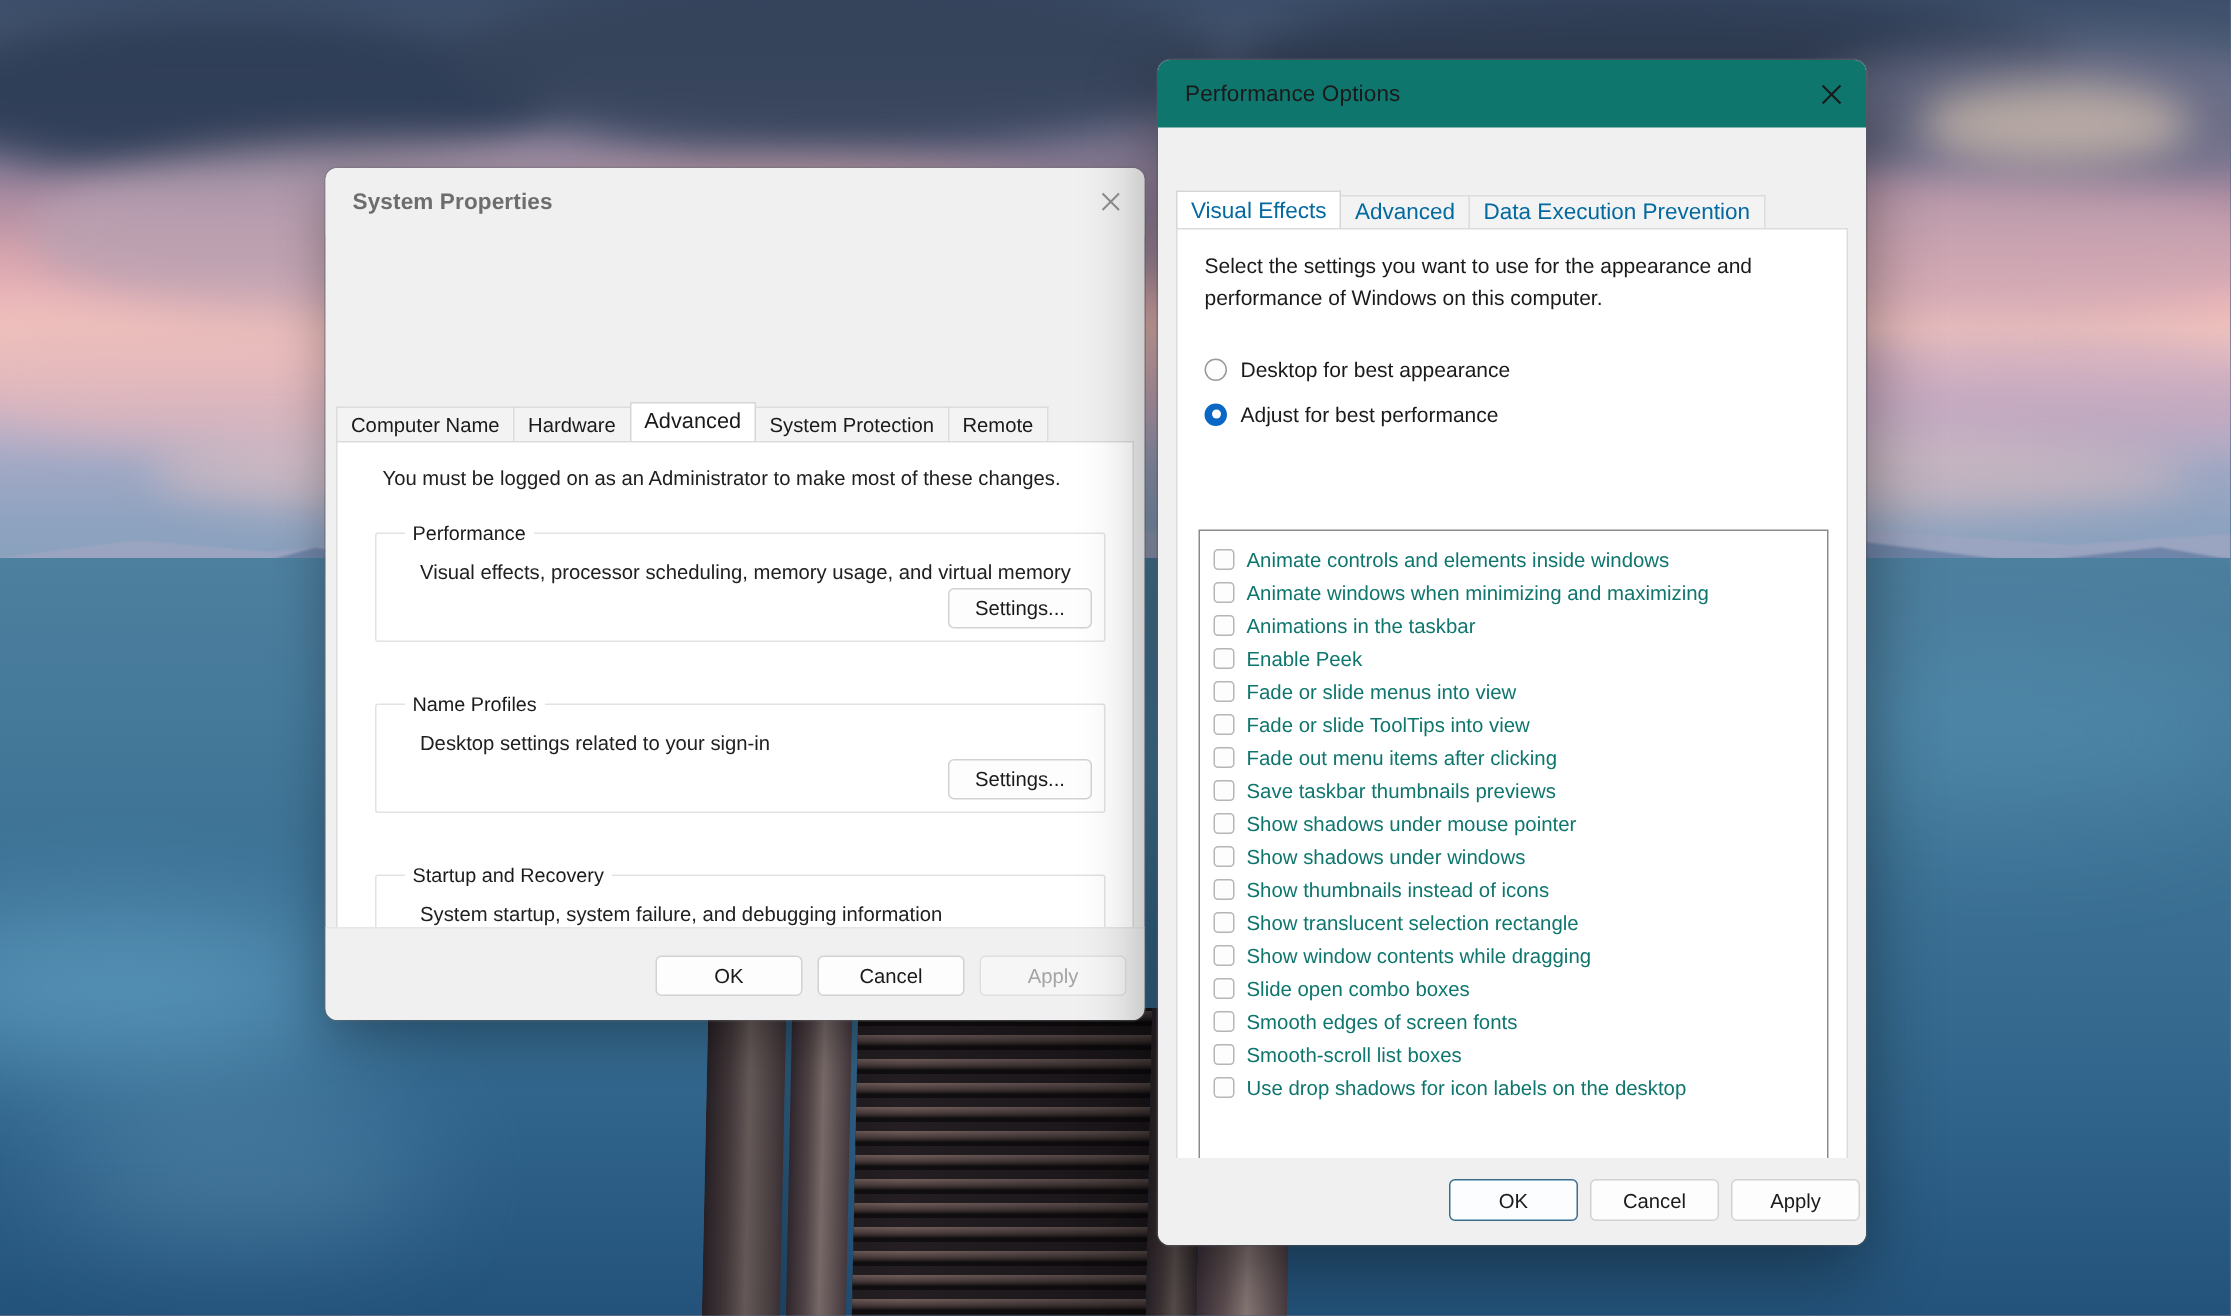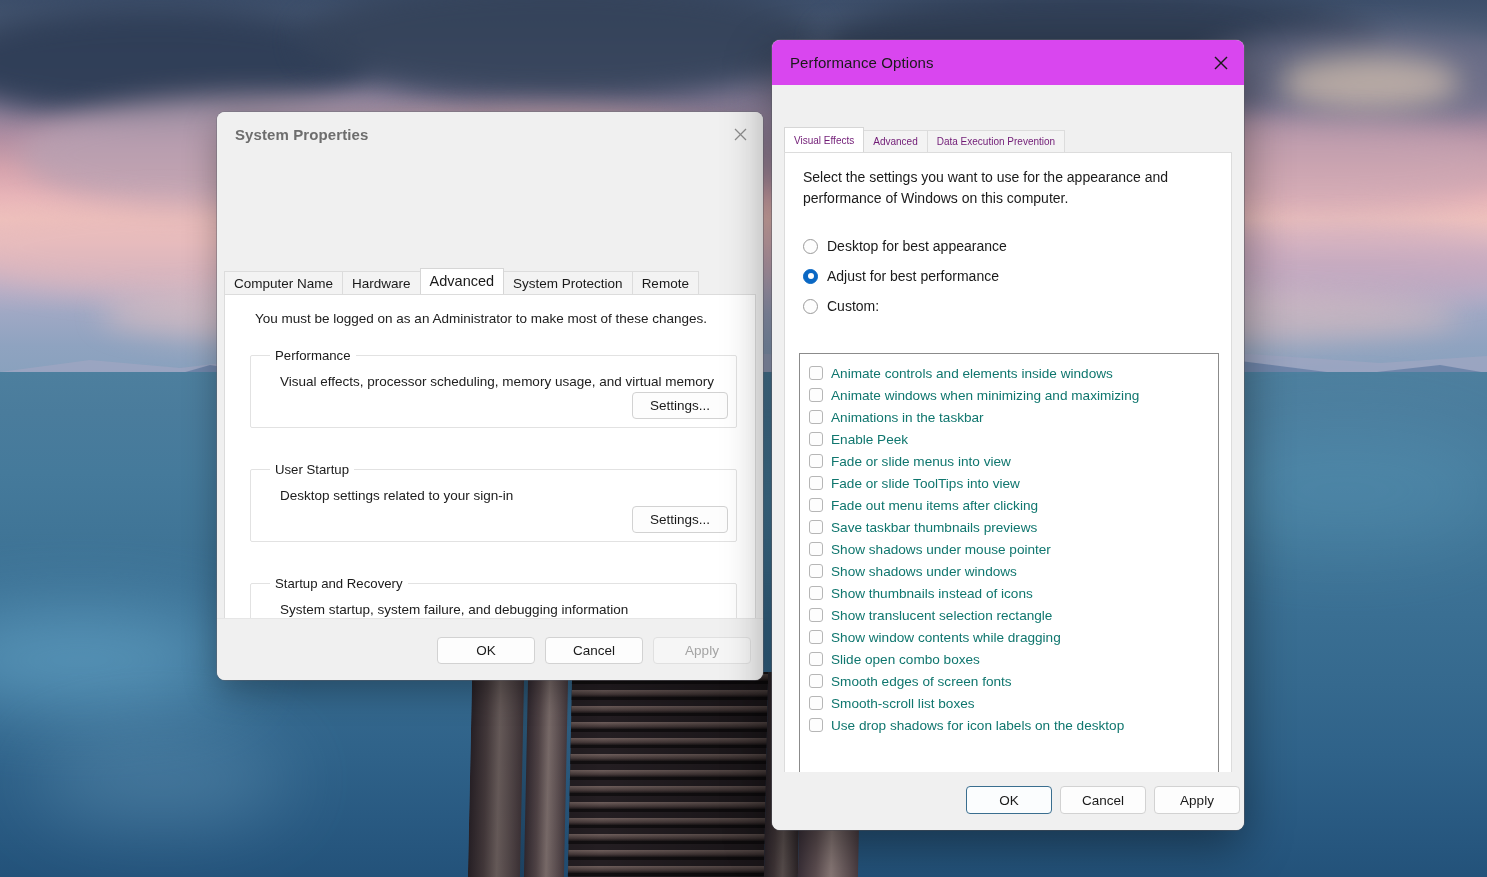--- a/index.html
+++ b/index.html
@@ -195,31 +195,31 @@
     border-top: 1px solid #e6e6e6;
   }
 
   
   #performance-options {
     left: 772px; top: 40px;
     width: 472px; height: 790px;
     background: #f0f0f0;
     box-shadow: 0 16px 48px rgba(0,0,0,.42), 0 0 0 1px rgba(110,110,120,.5);
   }
-  #performance-options .win-titlebar { background: #d946ef; }
+  #performance-options .win-titlebar { background: #0f766e; }
   #performance-options .win-title { color: #1a1a1a; font-size: 15px; }
   #performance-options .win-close svg line { stroke: #1a1a1a; }
 
   .po-tabstrip {
     display: flex; align-items: flex-end;
     padding-left: 12px;
     height: 24px;
   }
   .po-tab {
-    font-size: 10px; color: #701a75;
+    font-size: 15px; color: #0369a1;
     height: 22px; padding: 0 9px;
     background: #f3f3f3;
     border: 1px solid #dcdcdc; border-bottom: none;
     margin-right: -1px;
     display: flex; align-items: center; white-space: nowrap;
   }
   .po-tab.active {
     background: #ffffff; height: 25px;
     border-color: #d6d6d6; position: relative; z-index: 3;
   }
@@ -388,21 +388,21 @@
   <div class="sp-panel">
     <div class="sp-note">You must be logged on as an Administrator to make most of these changes.</div>
 
     <fieldset class="groupbox" style="top:53px; height:80px;">
       <legend>Performance</legend>
       <div class="gb-desc">Visual effects, processor scheduling, memory usage, and virtual memory</div>
       <button class="win-btn" style="position:absolute; right:8px; bottom:8px; width:96px;">Settings...</button>
     </fieldset>
 
     <fieldset class="groupbox" style="top:167px; height:80px;">
-      <legend>User Startup</legend>
+      <legend>Name Profiles</legend>
       <div class="gb-desc">Desktop settings related to your sign-in</div>
       <button class="win-btn" style="position:absolute; right:8px; bottom:8px; width:96px;">Settings...</button>
     </fieldset>
 
     <fieldset class="groupbox" style="top:281px; height:80px;">
       <legend>Startup and Recovery</legend>
       <div class="gb-desc">System startup, system failure, and debugging information</div>
       <button class="win-btn" style="position:absolute; right:8px; bottom:8px; width:96px;">Settings...</button>
     </fieldset>
 
@@ -445,24 +445,20 @@
 
     <div style="margin-top:22px;">
       <div class="radio-row">
         <span class="radio"></span>
         <span class="radio-label">Desktop for best appearance</span>
       </div>
       <div class="radio-row">
         <span class="radio checked"></span>
         <span class="radio-label">Adjust for best performance</span>
       </div>
-      <div class="radio-row">
-        <span class="radio"></span>
-        <span class="radio-label">Custom:</span>
-      </div>
     </div>
 
     <div class="listbox">
       <div class="check-row">
         <span class="checkbox"></span>
         <span class="check-label">Animate controls and elements inside windows</span>
       </div>
       <div class="check-row">
         <span class="checkbox"></span>
         <span class="check-label">Animate windows when minimizing and maximizing</span>

